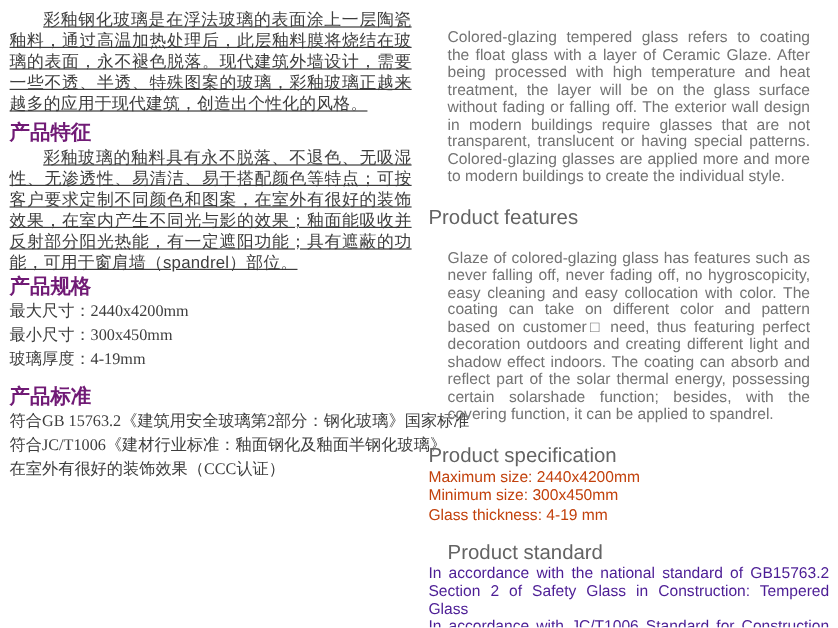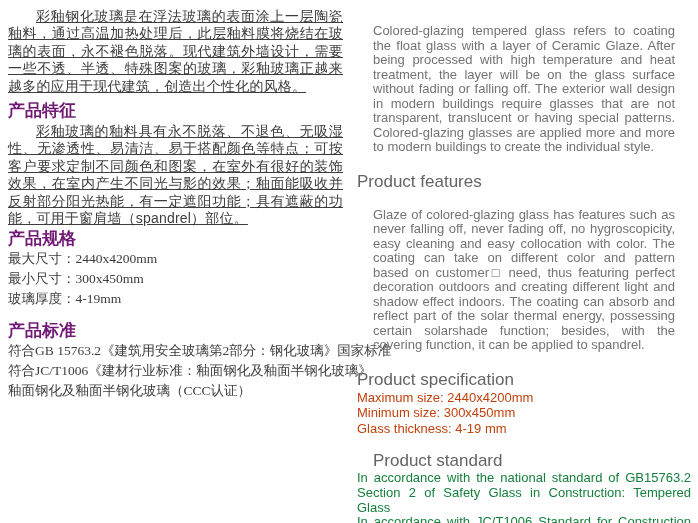--- a/index.html
+++ b/index.html
@@ -73,21 +73,21 @@
   .en-h-specs     { margin: 16px 0 0 0; }
   .en-h-standards { margin: 14px 0 0 16px; }
   .en-line {
     font-size: 13px;
     line-height: 15.5px;
     color: #c2410c;
   }
   .en-std-line {
     font-size: 13px;
     line-height: 14.8px;
-    color: #15803d;
+    color: #4c1d95;
     text-align: justify;
   }
 </style>
 </head>
 <body>
 
 <div class="page">
 
   <div class="col-zh">
     <p class="zh-body indent">彩釉钢化玻璃是在浮法玻璃的表面涂上一层陶瓷釉料，通过高温加热处理后，此层釉料膜将烧结在玻璃的表面，永不褪色脱落。现代建筑外墙设计，需要一些不透、半透、特殊图案的玻璃，彩釉玻璃正越来越多的应用于现代建筑，创造出个性化的风格。</p>
@@ -99,21 +99,21 @@
     <div>
       <div class="zh-line">最大尺寸：2440x4200mm</div>
       <div class="zh-line">最小尺寸：300x450mm</div>
       <div class="zh-line">玻璃厚度：4-19mm</div>
     </div>
 
     <h2 class="zh-heading zh-h-standards">产品标准</h2>
     <div>
       <div class="zh-line">符合GB 15763.2《建筑用安全玻璃第2部分：钢化玻璃》国家标准</div>
       <div class="zh-line">符合JC/T1006《建材行业标准：釉面钢化及釉面半钢化玻璃》</div>
-      <div class="zh-line">釉面钢化及釉面半钢化玻璃（CCC认证）</div>
+      <div class="zh-line">在室外有很好的装饰效果（CCC认证）</div>
     </div>
   </div>
 
   <div class="col-en">
     <p class="en-body">Colored-glazing tempered glass refers to coating the float glass with a layer of Ceramic Glaze. After being processed with high temperature and heat treatment, the layer will be on the glass surface without fading or falling off. The exterior wall design in modern buildings require glasses that are not transparent, translucent or having special patterns. Colored-glazing glasses are applied more and more to modern buildings to create the individual style.</p>
 
     <h2 class="en-heading en-h-features">Product features</h2>
     <p class="en-body">Glaze of colored-glazing glass has features such as never falling off, never fading off, no hygroscopicity, easy cleaning and easy collocation with color. The coating can take on different color and pattern based on customer□ need, thus featuring perfect decoration outdoors and creating different light and shadow effect indoors. The coating can absorb and reflect part of the solar thermal energy, possessing certain solarshade function; besides, with the covering function, it can be applied to spandrel.</p>
 
     <h2 class="en-heading en-h-specs">Product specification</h2>

